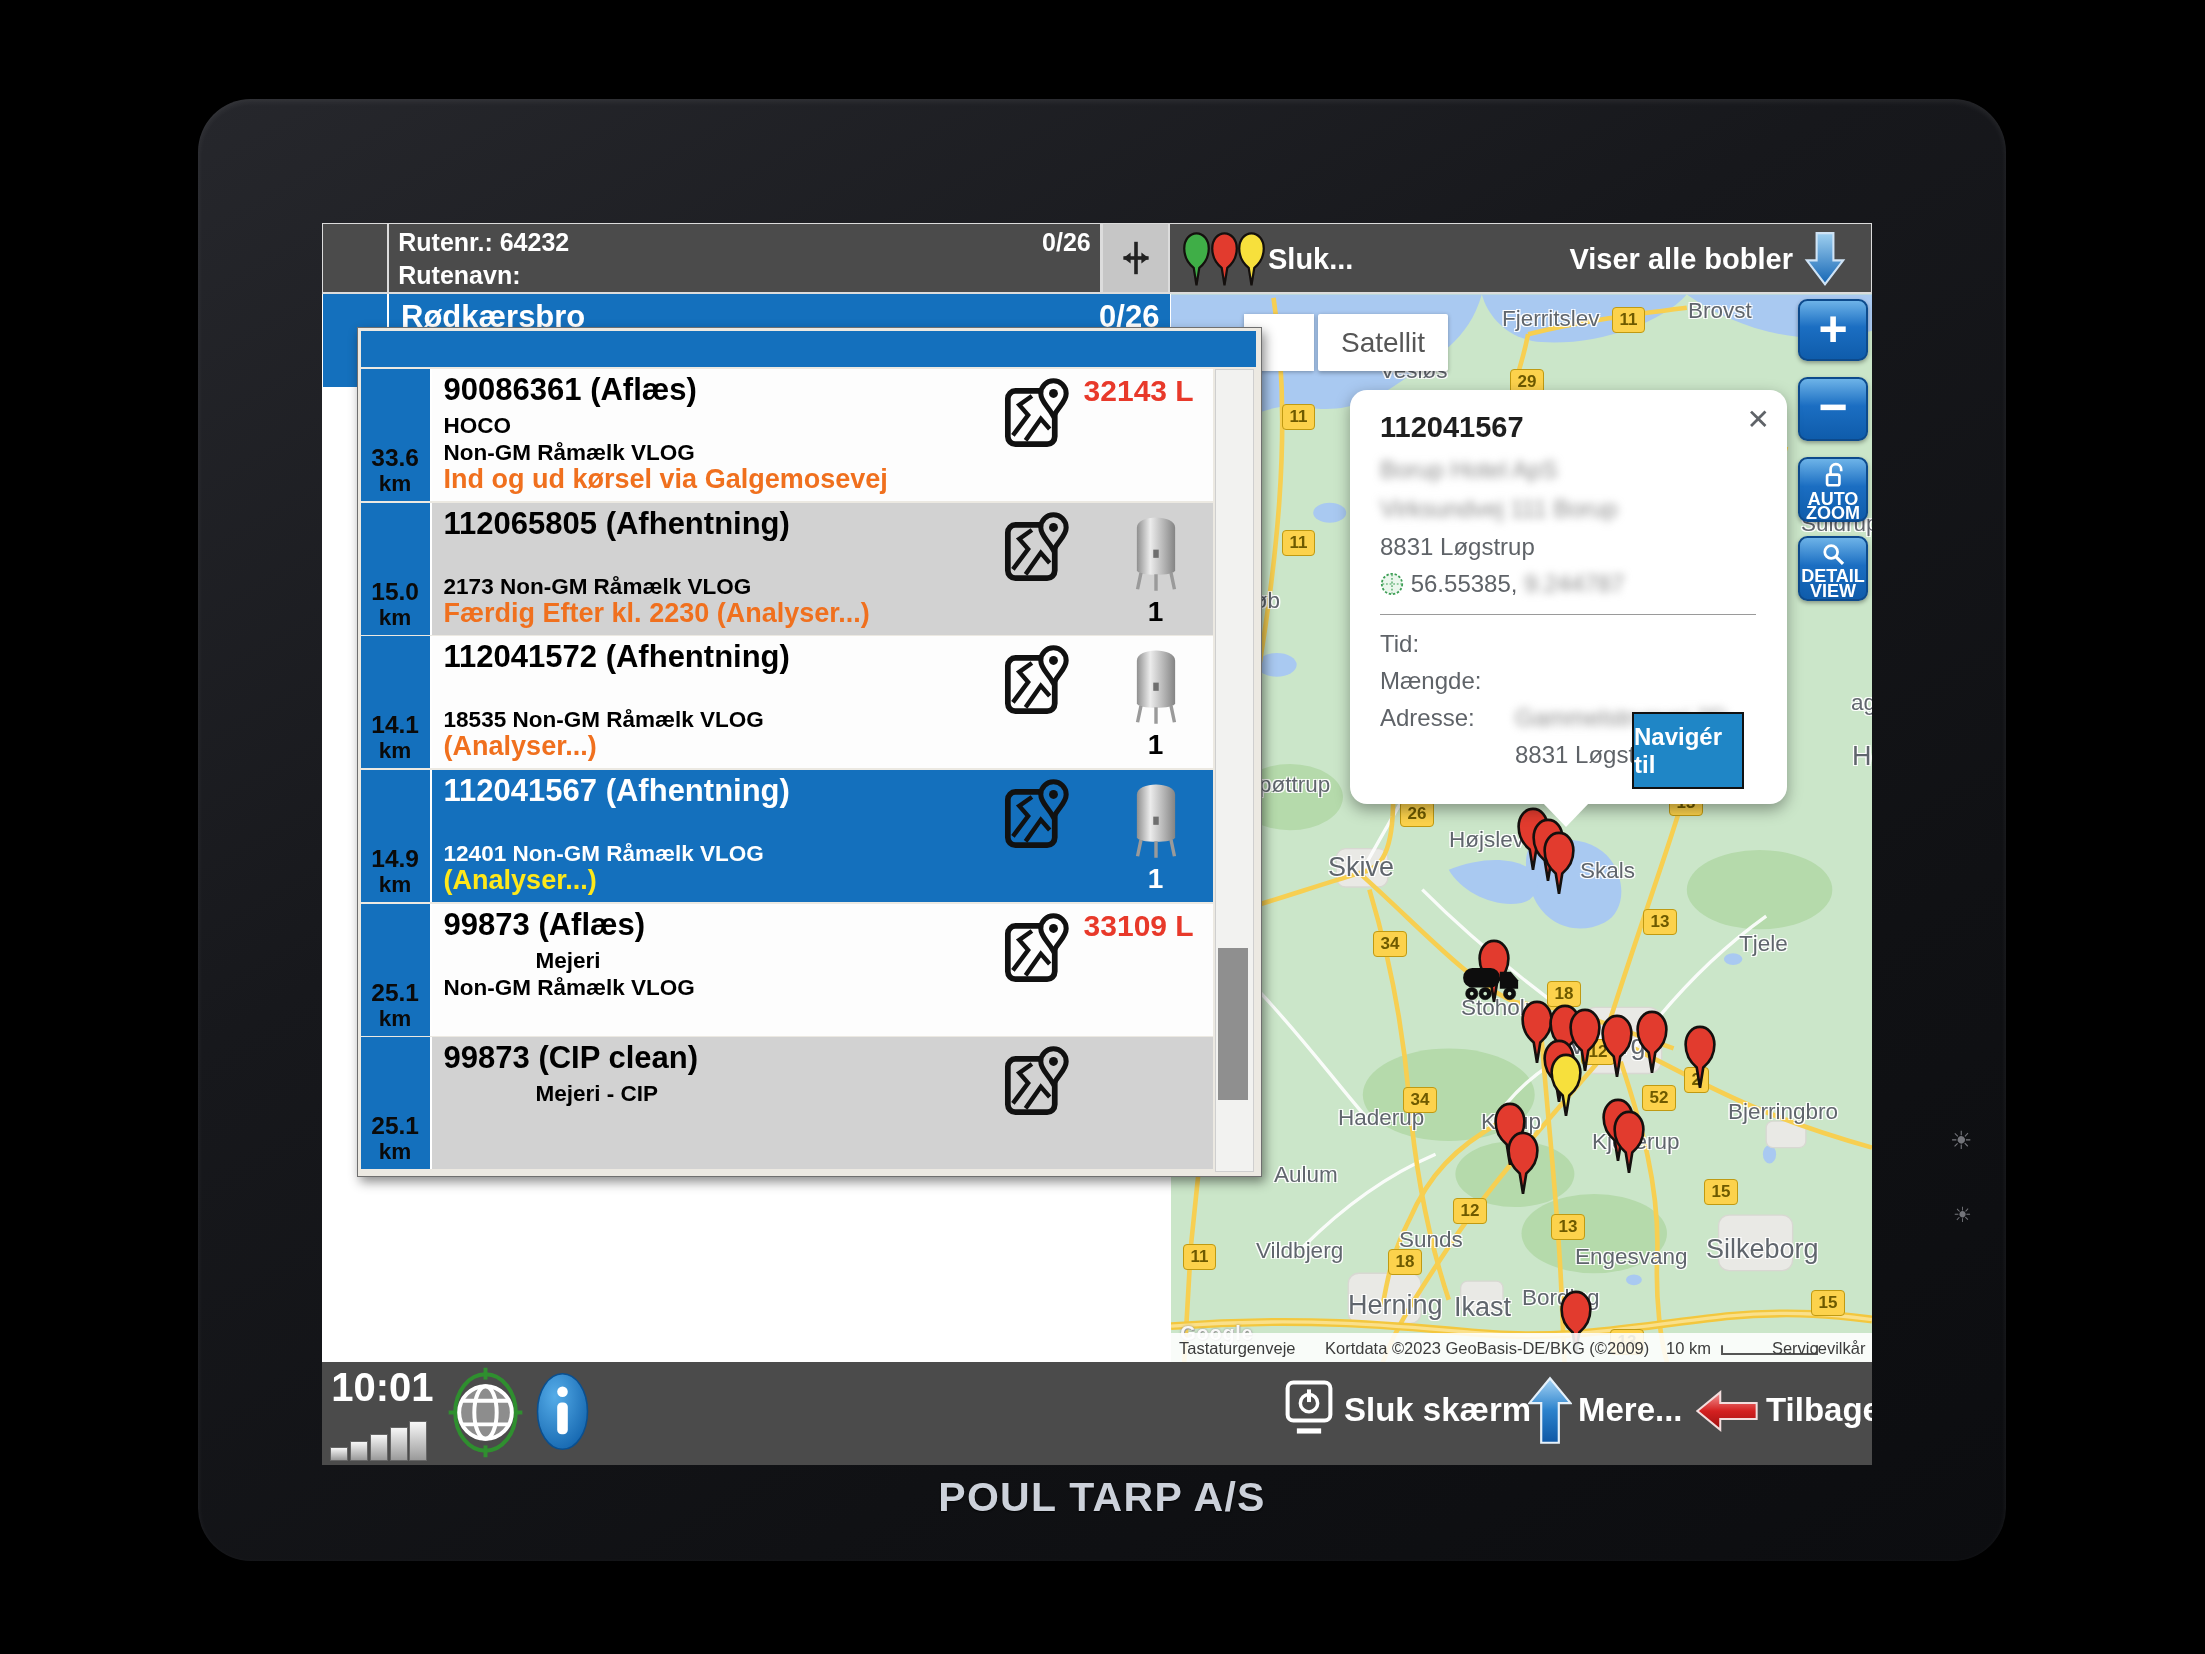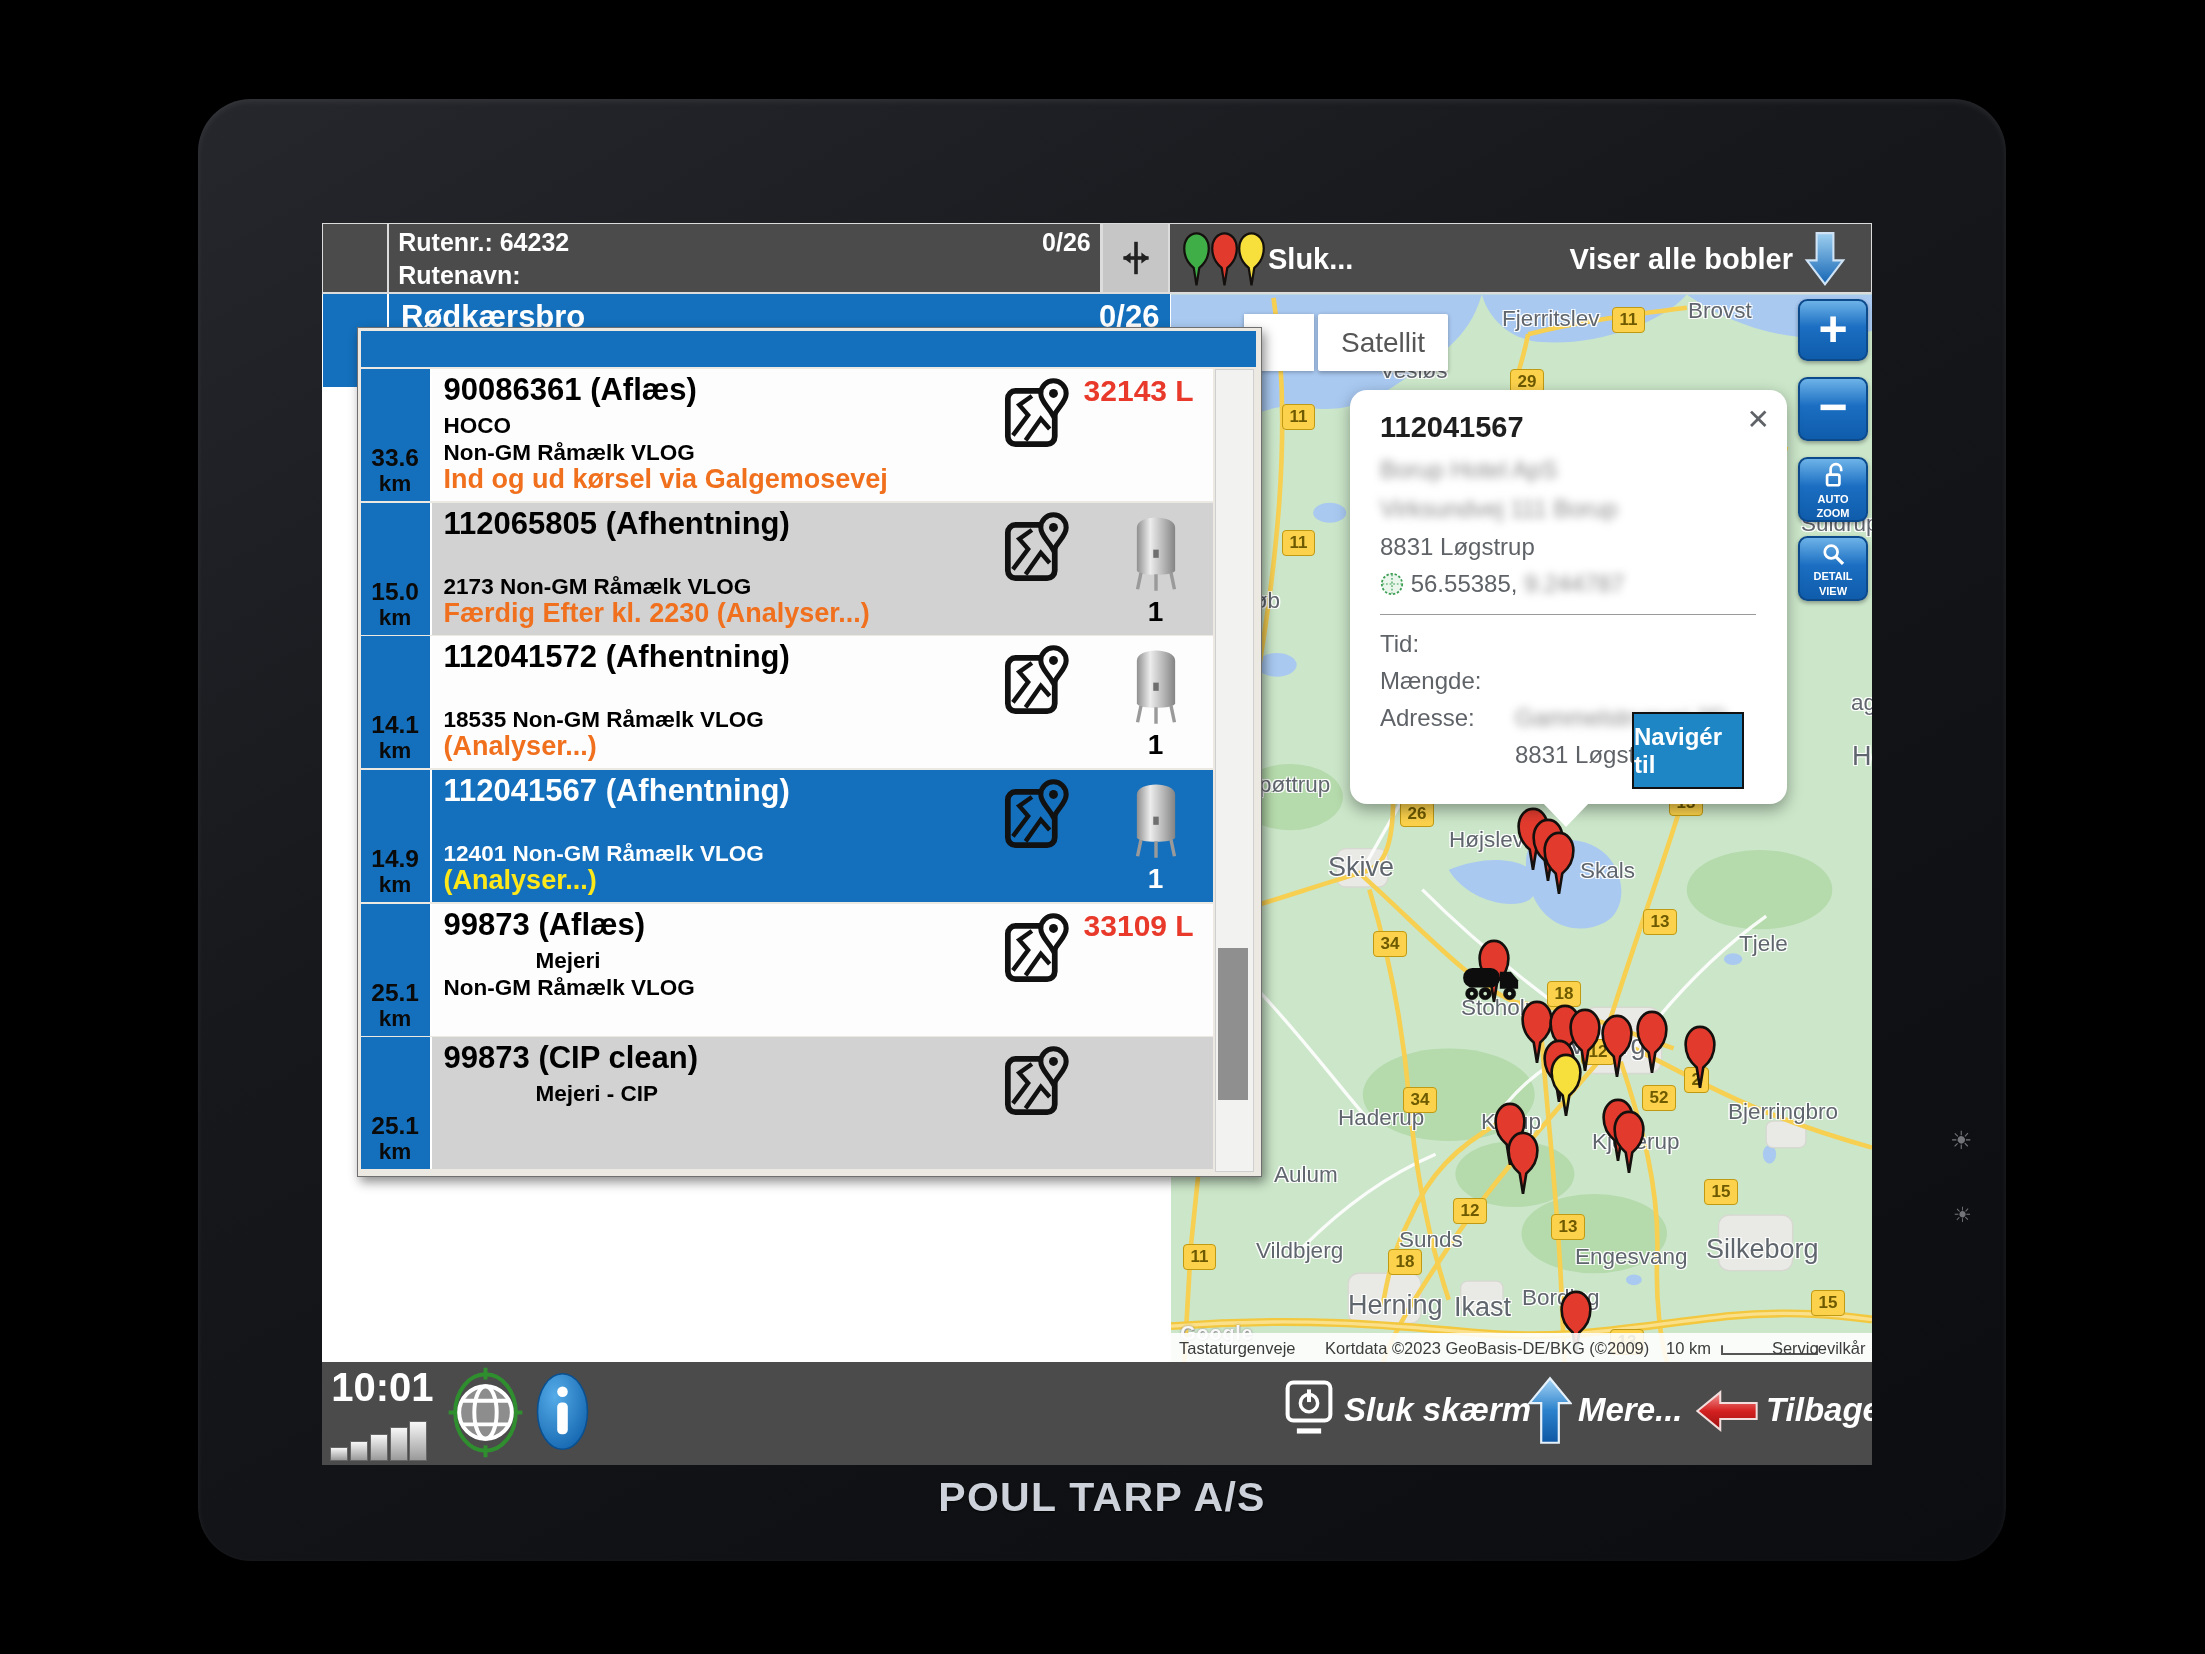--- a/index.html
+++ b/index.html
@@ -69,21 +69,21 @@
   .mbadge{position:absolute;background:#fcd24c;border:1.3px solid #c09a12;color:#6e5a00;font-size:17px;font-weight:bold;
      padding:2px 6.6px;border-radius:4px;z-index:4;}
   .mpin{position:absolute;z-index:5;}
   .truck{position:absolute;z-index:5;}
   .satsliver{position:absolute;left:73px;top:20px;width:70px;height:57px;background:#fff;z-index:6;box-shadow:0 1.3px 4px rgba(0,0,0,.3);}
   .satbtn{position:absolute;left:147px;top:20px;width:130px;height:57px;background:#fff;border-radius:2px;z-index:6;
      box-shadow:0 1.3px 4px rgba(0,0,0,.3);color:#565656;font-size:28px;display:flex;align-items:center;justify-content:center;}
   .mapbtn{position:absolute;left:627px;width:66px;border-radius:9.3px;z-index:8;border:2px solid #0d4a8c;
      background:linear-gradient(#6db3e8,#1b6ec2 45%,#0f5cab);color:#fff;font-weight:bold;text-align:center;box-shadow:0 2px 4px rgba(0,0,0,.35);}
   .mapbtn .glyph{font-size:50px;line-height:56px;}
-  .mapbtn .small{font-size:11px;line-height:14.6px;font-weight:bold;}
+  .mapbtn .small{font-size:18px;line-height:14.6px;font-weight:bold;}
   
   .popup{position:absolute;left:179px;top:96px;width:437px;height:414px;background:#fff;border-radius:17px;z-index:10;
      box-shadow:0 5.3px 14.6px rgba(0,0,0,.35);color:#5f6368;font-size:24px;}
   .popup .ptr{position:absolute;left:192px;top:412px;width:0;height:0;border-left:24px solid transparent;
      border-right:24px solid transparent;border-top:25px solid #fff;}
   .ptitle{position:absolute;left:30px;top:21px;font-size:29px;font-weight:bold;color:#1f1f1f;}
   .pline{position:absolute;left:30px;white-space:nowrap;}
   .blur{filter:blur(4px);color:#8b8b8b;}
   .pdivider{position:absolute;left:30px;top:224px;width:376px;border-top:1.3px solid #9a9a9a;}
   .navbtn{position:absolute;left:282px;top:322px;width:112px;height:77px;background:#1f86c6;border:2.6px solid #111;
@@ -94,21 +94,21 @@
      color:#3c3c3c;font-size:16.5px;}
   .attr span{position:absolute;top:6px;white-space:nowrap;}
   .glogo{position:absolute;left:9.3px;bottom:18.5px;font-size:20px;font-weight:bold;color:rgba(255,255,255,.92);z-index:7;
      text-shadow:0 0 2.6px #8f8f8f,0.7px 0.7px 0 #9e9e9e;letter-spacing:0.7px;}
   
   .bottombar{position:absolute;left:0;top:1139px;width:1550px;height:103px;background:#4b4b4b;z-index:9;
      color:#fff;font-weight:bold;}
   .bb-time{position:absolute;left:9.3px;top:2.6px;font-size:40px;}
   .bb-bars{position:absolute;left:8px;top:61px;width:112px;height:38px;}
   .bb-bars i{position:absolute;bottom:0;width:16px;background:linear-gradient(180deg,#f7f7f7,#9a9a9a);border:0.7px solid #666;}
-  .bb-label{position:absolute;top:29px;font-size:33px;white-space:nowrap;font-style:italic;}
+  .bb-label{position:absolute;top:29px;font-size:33px;white-space:nowrap;}
   .bbicon{position:absolute;}
 </style>
 </head>
 <body>
 
 <svg width="0" height="0" style="position:absolute">
   <defs>
     <linearGradient id="tankgrad" x1="0" y1="0" x2="1" y2="0">
       <stop offset="0" stop-color="#8f8f8f"></stop>
         <stop offset="0.35" stop-color="#ececec"></stop>

